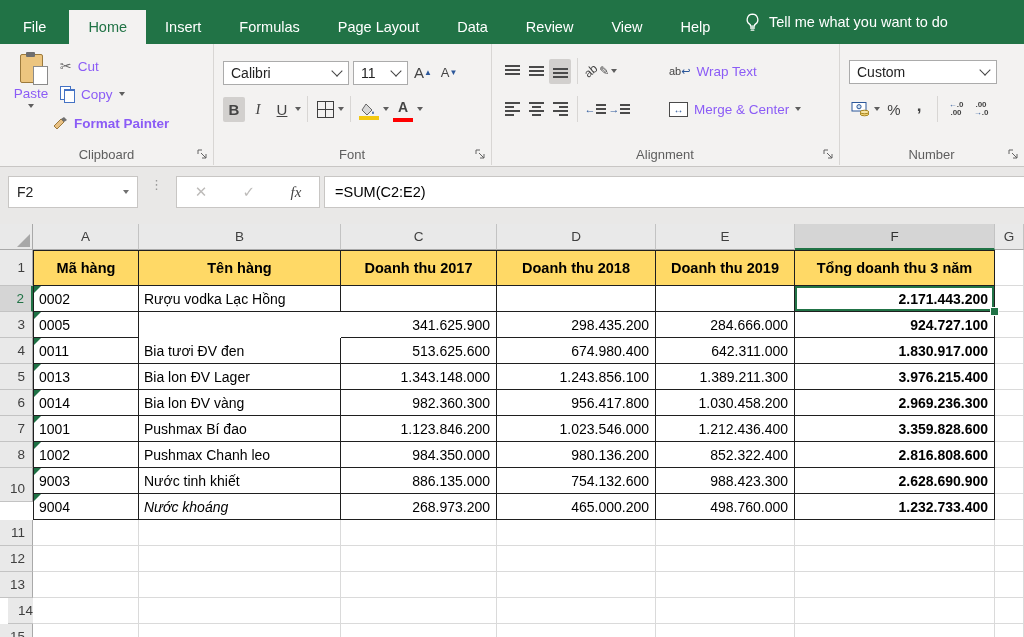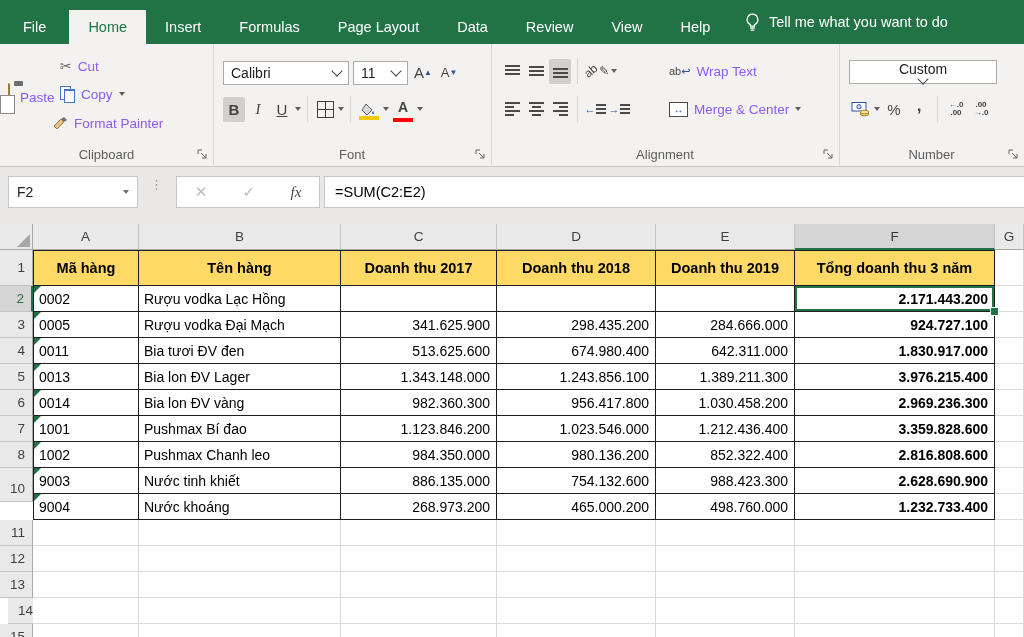--- a/index.html
+++ b/index.html
@@ -19,21 +19,21 @@
   .glabel{position:absolute;bottom:3px;left:0;right:0;text-align:center;font-size:13px;color:#5e5e5e;}
   .launcher{position:absolute;bottom:5px;right:5px;width:12px;height:12px;}
   .rtxt{font-size:13.5px;color:#8b5cf6;}
   .dd{width:0;height:0;border-left:3.5px solid transparent;border-right:3.5px solid transparent;border-top:4px solid #5e5e5e;display:inline-block;}
   .chev{width:7px;height:7px;border-right:1.6px solid #444;border-bottom:1.6px solid #444;transform:rotate(45deg);display:inline-block;margin-top:-4px;}
   .rbtn{display:inline-flex;align-items:center;justify-content:center;height:25px;min-width:22px;border-radius:2px;color:#444;}
   .rbtn.on{background:#d2d0ce;}
   .vsep{width:1px;background:#d8d6d4;align-self:stretch;margin:0 4px;}
 
   
-  #paste-big{position:absolute;left:8px;top:10px;width:46px;height:86px;display:flex;flex-direction:row;align-items:center;gap:10px;}
+  #paste-big{position:absolute;left:8px;top:10px;width:46px;height:86px;display:flex;flex-direction:column;align-items:center;gap:3px;}
   .clipb{position:relative;width:21px;height:27px;background:#ecc57f;border:1px solid #9c7a3c;border-radius:2px;}
   .clipb .clip{position:absolute;left:5px;top:-3px;width:9px;height:5px;background:#6e6e6e;border-radius:1px;}
   .clipb .page{position:absolute;right:-6px;bottom:-3px;width:13px;height:17px;background:#fff;border:1px solid #8a8a8a;}
   .cliprow{position:absolute;left:60px;display:flex;align-items:center;gap:6px;height:24px;}
   .copyic{position:relative;width:15px;height:17px;}
   .copyic i{position:absolute;width:9px;height:12px;background:#fff;border:1px solid #4472c4;}
   .copyic i:first-child{left:0;top:0;}
   .copyic i:last-child{right:0;bottom:0;box-shadow:inset 0 3px 0 -2px #4472c4;}
 
   
@@ -127,21 +127,21 @@
       <span class="rtxt">Cut</span>
     </div>
     <div class="cliprow" style="top:38px;">
       <span class="copyic">
           <i></i>
           <i></i>
         </span>
       <span class="rtxt">Copy</span>
       <span class="dd"></span>
     </div>
-    <div class="cliprow" style="top:67px;left:52px;">
+    <div class="cliprow" style="top:67px;left:52px;font-weight:bold;">
       <svg width="16" height="15" viewBox="0 0 16 15">
         <path d="M2 10 L9 3 L12 6 L5 13 Z" fill="#e8c083" stroke="#9c7a3c"></path>
         <path d="M9 3 L12 1 L15 4 L12 6 Z" fill="#707070"></path>
       </svg>
       <span class="rtxt">Format Painter</span>
     </div>
     <div class="glabel">Clipboard</div>
     <svg class="launcher" viewBox="0 0 12 12">
         <path d="M2 2h4M2 2v4" stroke="#636363" fill="none"></path>
         <path d="M5 5l5 5M10 6v4H6" stroke="#636363" fill="none"></path>
@@ -275,21 +275,21 @@
       <span class="dd"></span>
     </div>
     <div class="glabel">Alignment</div>
     <svg class="launcher" viewBox="0 0 12 12">
         <path d="M2 2h4M2 2v4" stroke="#636363" fill="none"></path>
         <path d="M5 5l5 5M10 6v4H6" stroke="#636363" fill="none"></path>
       </svg>
   </div>
 
   <div class="group" style="left:839px;width:185px;border-right:none;">
-    <div class="selui" style="position:absolute;left:10px;top:16px;width:148px;flex-direction:column;">
+    <div class="selui" style="position:absolute;left:10px;top:16px;width:148px;">
       <span>Custom</span>
         <span class="chev"></span>
     </div>
     <div style="position:absolute;left:10px;top:52px;display:flex;gap:3px;align-items:center;height:26px;">
       <span class="rbtn">
         <svg width="19" height="16" viewBox="0 0 19 16">
           <rect x="1" y="1.5" width="14" height="8.5" fill="#fff" stroke="#2b579a"></rect>
           <circle cx="8" cy="5.7" r="2.1" fill="#cfe0f1" stroke="#2b579a"></circle>
           <ellipse cx="13.5" cy="13" rx="4.3" ry="1.8" fill="#f2d478" stroke="#a8861f"></ellipse>
           <ellipse cx="13.5" cy="11" rx="4.3" ry="1.8" fill="#f8e3a0" stroke="#a8861f"></ellipse>
@@ -354,21 +354,20 @@
     <div class="c rh sel" style="left: 0px; top: 62px; width: 33px; height: 26px;">2</div>
     <div class="c tc txt tl" style="left: 33px; top: 62px; width: 106px; height: 26px;">0002<span class="tri"></span></div>
     <div class="c tc txt" style="left: 139px; top: 62px; width: 202px; height: 26px;">Rượu vodka Lạc Hồng</div>
     <div class="c tc num" style="left: 341px; top: 62px; width: 156px; height: 26px;"></div>
     <div class="c tc num" style="left: 497px; top: 62px; width: 159px; height: 26px;"></div>
     <div class="c tc num" style="left: 656px; top: 62px; width: 139px; height: 26px;"></div>
     <div class="c tc num boldc selbox" style="left: 795px; top: 62px; width: 200px; height: 26px;">2.171.443.200</div>
     <div class="c" style="left: 995px; top: 62px; width: 29px; height: 26px;"></div>
     <div class="c rh" style="left: 0px; top: 88px; width: 33px; height: 26px;">3</div>
     <div class="c tc txt tl" style="left: 33px; top: 88px; width: 106px; height: 26px;">0005<span class="tri"></span></div>
-    <div class="c tc txt" style="left: 139px; top: 88px; width: 202px; height: 26px;">Rượu vodka Đại Mạch</div>
     <div class="c tc num" style="left: 341px; top: 88px; width: 156px; height: 26px;">341.625.900</div>
     <div class="c tc num" style="left: 497px; top: 88px; width: 159px; height: 26px;">298.435.200</div>
     <div class="c tc num" style="left: 656px; top: 88px; width: 139px; height: 26px;">284.666.000</div>
     <div class="c tc num boldc" style="left: 795px; top: 88px; width: 200px; height: 26px;">924.727.100</div>
     <div class="c" style="left: 995px; top: 88px; width: 29px; height: 26px;"></div>
     <div class="c rh" style="left: 0px; top: 114px; width: 33px; height: 26px;">4</div>
     <div class="c tc txt tl" style="left: 33px; top: 114px; width: 106px; height: 26px;">0011<span class="tri"></span></div>
     <div class="c tc txt" style="left: 139px; top: 114px; width: 202px; height: 26px;">Bia tươi ĐV đen</div>
     <div class="c tc num" style="left: 341px; top: 114px; width: 156px; height: 26px;">513.625.600</div>
     <div class="c tc num" style="left: 497px; top: 114px; width: 159px; height: 26px;">674.980.400</div>
@@ -410,21 +409,21 @@
     <div class="c rh" style="left: 0px; top: 244px; width: 33px; height: 26px;">9</div>
     <div class="c tc txt tl" style="left: 33px; top: 244px; width: 106px; height: 26px;">9003<span class="tri"></span></div>
     <div class="c tc txt" style="left: 139px; top: 244px; width: 202px; height: 26px;">Nước tinh khiết</div>
     <div class="c tc num" style="left: 341px; top: 244px; width: 156px; height: 26px;">886.135.000</div>
     <div class="c tc num" style="left: 497px; top: 244px; width: 159px; height: 26px;">754.132.600</div>
     <div class="c tc num" style="left: 656px; top: 244px; width: 139px; height: 26px;">988.423.300</div>
     <div class="c tc num boldc" style="left: 795px; top: 244px; width: 200px; height: 26px;">2.628.690.900</div>
     <div class="c" style="left: 995px; top: 244px; width: 29px; height: 26px;"></div>
     <div class="c rh" style="left: 0px; top: 252px; width: 33px; height: 26px;">10</div>
     <div class="c tc txt tl" style="left: 33px; top: 270px; width: 106px; height: 26px;">9004<span class="tri"></span></div>
-    <div class="c tc txt" style="left: 139px; top: 270px; width: 202px; height: 26px;">Nước khoáng</div>
+    <div class="c tc txt" style="left: 139px; top: 270px; width: 202px; height: 26px; font-style: italic;">Nước khoáng</div>
     <div class="c tc num" style="left: 341px; top: 270px; width: 156px; height: 26px;">268.973.200</div>
     <div class="c tc num" style="left: 497px; top: 270px; width: 159px; height: 26px;">465.000.200</div>
     <div class="c tc num" style="left: 656px; top: 270px; width: 139px; height: 26px;">498.760.000</div>
     <div class="c tc num boldc" style="left: 795px; top: 270px; width: 200px; height: 26px;">1.232.733.400</div>
     <div class="c" style="left: 995px; top: 270px; width: 29px; height: 26px;"></div>
     <div class="c rh" style="left: 0px; top: 296px; width: 33px; height: 26px;">11</div>
     <div class="c" style="left: 33px; top: 296px; width: 106px; height: 26px;"></div>
     <div class="c" style="left: 139px; top: 296px; width: 202px; height: 26px;"></div>
     <div class="c" style="left: 341px; top: 296px; width: 156px; height: 26px;"></div>
     <div class="c" style="left: 497px; top: 296px; width: 159px; height: 26px;"></div>

